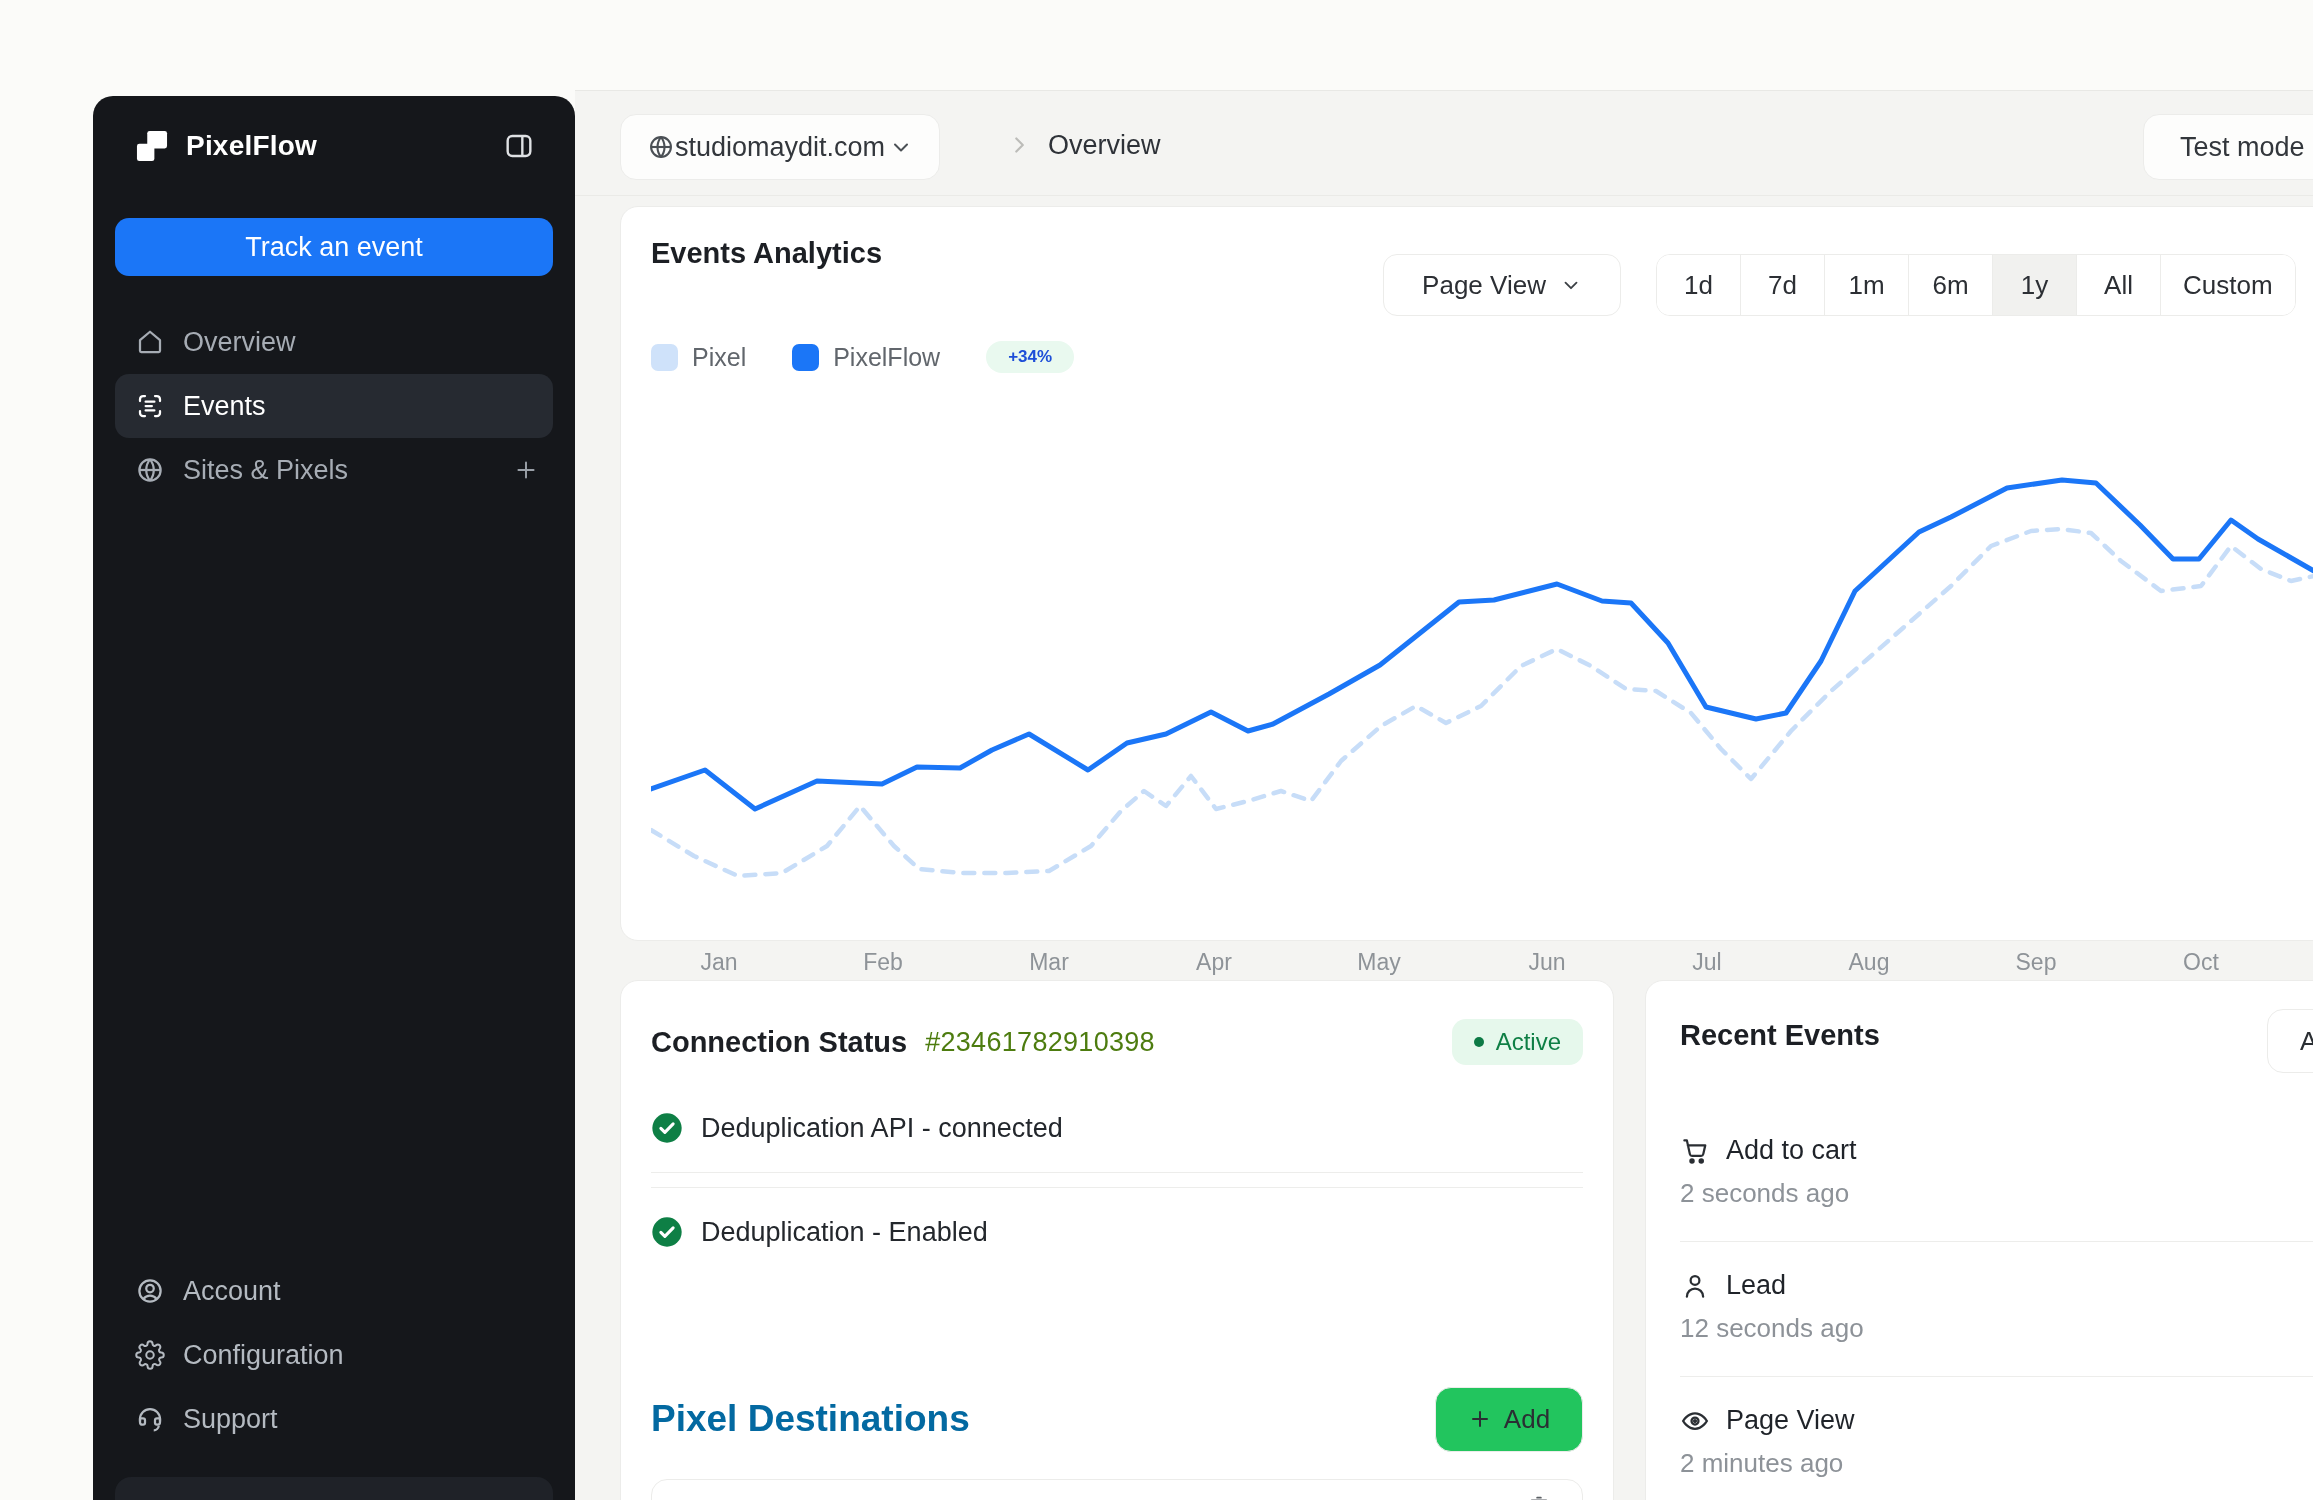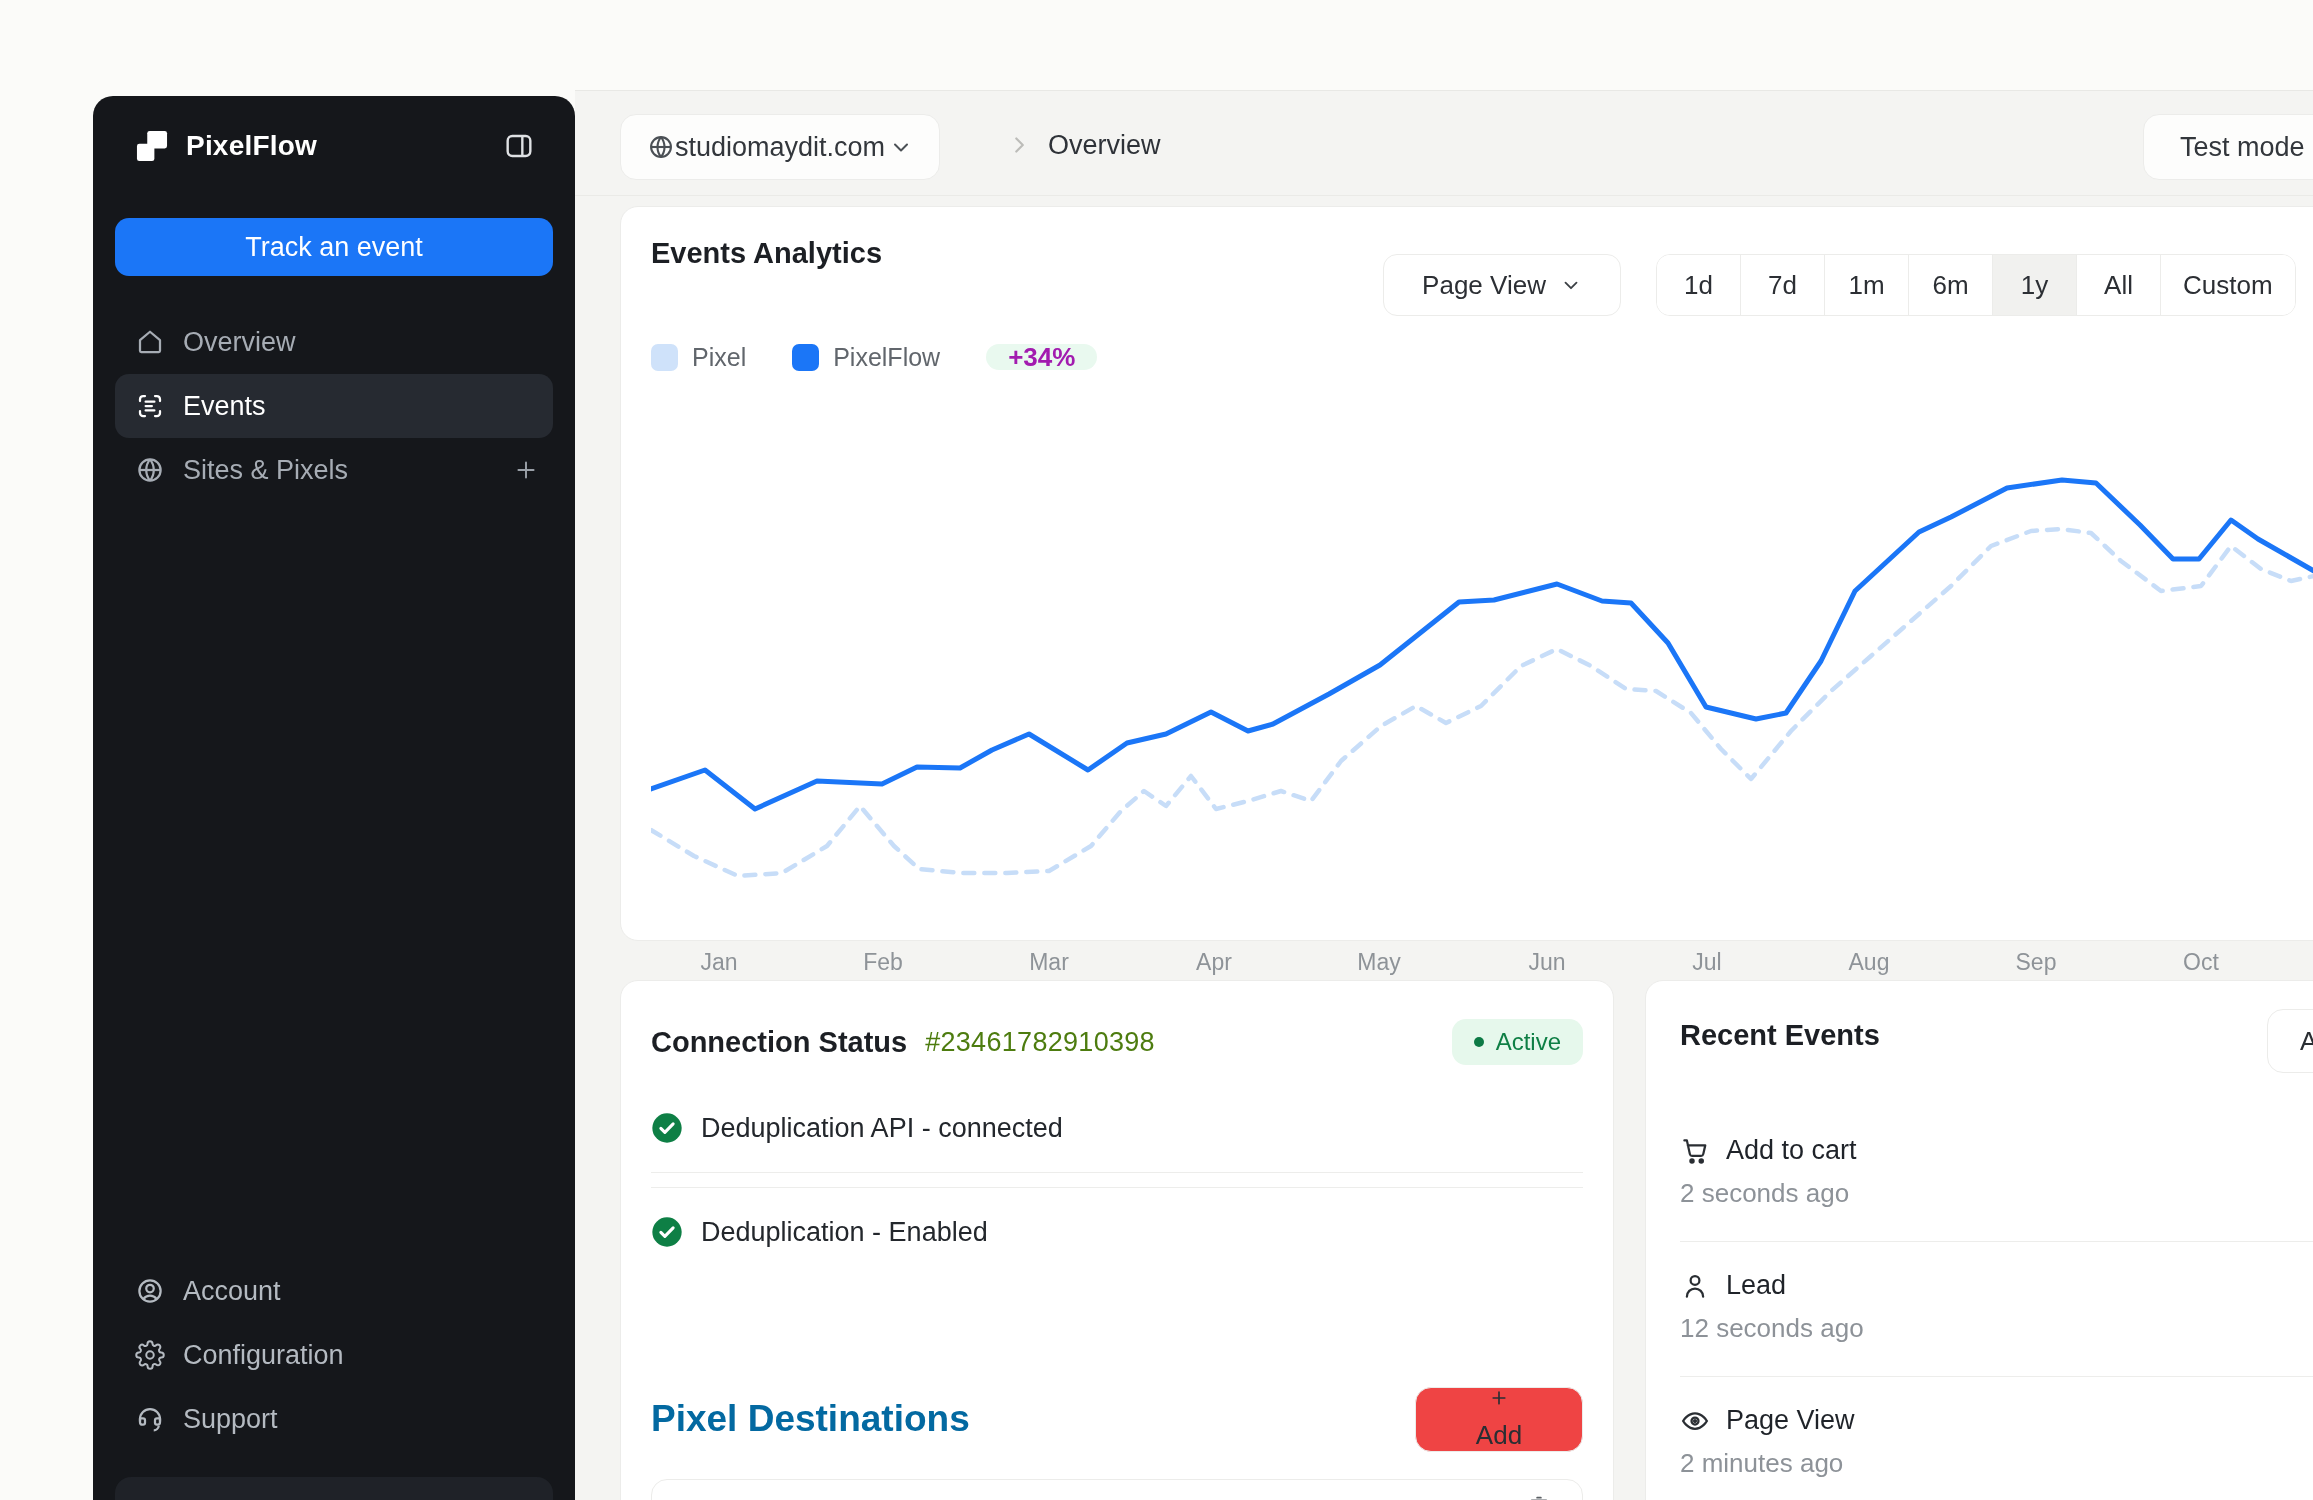--- a/index.html
+++ b/index.html
@@ -68,45 +68,45 @@
   .range-group { position:absolute; left:1035px; top:47px; height:62px;
     display:flex; background:#fff; border:1px solid #ececea; border-radius:14px; overflow:hidden; }
   .seg { min-width:84px; padding:0 22px; display:flex; align-items:center; justify-content:center;
     font-size:26px; color:#2c2f34; border-right:1px solid #ececea; cursor:pointer; background:#fff; }
   .seg:last-child { border-right:none; }
   .seg.active { background:#f1f1ef; }
 
   .legend-row { position:absolute; left:30px; top:130px; height:40px; display:flex; align-items:center; }
   .swatch { width:27px; height:27px; border-radius:7px; margin-right:14px; }
   .legend-label { font-size:25px; color:#61666c; margin-right:46px; }
-  .delta-badge { height:26px; padding:0 22px; border-radius:20px; background:#e9f9ef;
-    color:#a21caf; font-size:26px; font-weight:600; display:flex; align-items:center; }
+  .delta-badge { height:32px; padding:0 22px; border-radius:20px; background:#e9f9ef;
+    color:#1d4ed8; font-size:17px; font-weight:600; display:flex; align-items:center; }
 
   .chart-area { position:absolute; left:30px; top:214px; width:1663px; height:460px; }
   .chart-months { position:absolute; left:30px; top:694px; width:1663px; height:30px;margin-top:48px; }
   .month-label { position:absolute; transform:translateX(-50%); font-size:23px; color:#8e9398; top:0; }
 
   
   .conn-card { left:620px; top:980px; width:994px; height:600px; }
   .conn-head { position:absolute; left:30px; right:30px; top:38px; display:flex; align-items:center; }
   .conn-id { font-size:27px; color:#4d7c0f; margin-left:18px; letter-spacing:.3px; }
   .status-badge { margin-left:auto; height:46px; padding:0 22px; border-radius:14px;
     background:#e6f8ec; color:#0f7f45; font-size:24px; font-weight:500;
     display:flex; align-items:center; gap:12px; }
   .status-dot { width:10px; height:10px; border-radius:50%; background:#0d7a45; }
   .conn-list { position:absolute; left:30px; right:30px; top:117px; }
   .conn-item { height:60px; display:flex; align-items:center; font-size:27px; color:#23272c; }
   .conn-item .cico { width:32px; height:32px; margin-right:18px; flex:none; }
   .hdiv { height:1px; background:#ededeb; margin:14px 0; }
   .dest-row { position:absolute; left:30px; right:30px; top:405px; height:66px;
     display:flex; align-items:center; }
   .dest-title { font-size:37px; font-weight:700; color:#0369a1; }
-  .add-btn { margin-left:auto; width:168px; height:65px; background:#ef4444; border:1px solid #ececea;
+  .add-btn { margin-left:auto; width:148px; height:65px; background:#22c55e; border:1px solid #ececea;
     border-radius:16px; display:flex; align-items:center; justify-content:center; gap:12px;
-    font-size:26px; color:#2a2e33; font-family:inherit; cursor:pointer;flex-direction:column; }
+    font-size:26px; color:#2a2e33; font-family:inherit; cursor:pointer; }
   .add-btn .pico { width:24px; height:24px; color:#2a2e33; }
   .dest-item-partial { position:absolute; left:30px; right:30px; top:498px; height:90px;
     background:#fff; border:1.5px solid #ececea; border-radius:16px; }
   .dest-item-icon { position:absolute; right:32px; top:14px; width:22px; height:22px; color:#5a5f64; }
 
   
   .recent-card { left:1645px; top:980px; width:780px; height:600px; }
   .recent-title { position:absolute; left:34px; top:38px; }
   .all-pill { position:absolute; left:621px; top:28px; width:140px; height:64px;
     background:#fff; border:1px solid #ececea; border-radius:16px;

